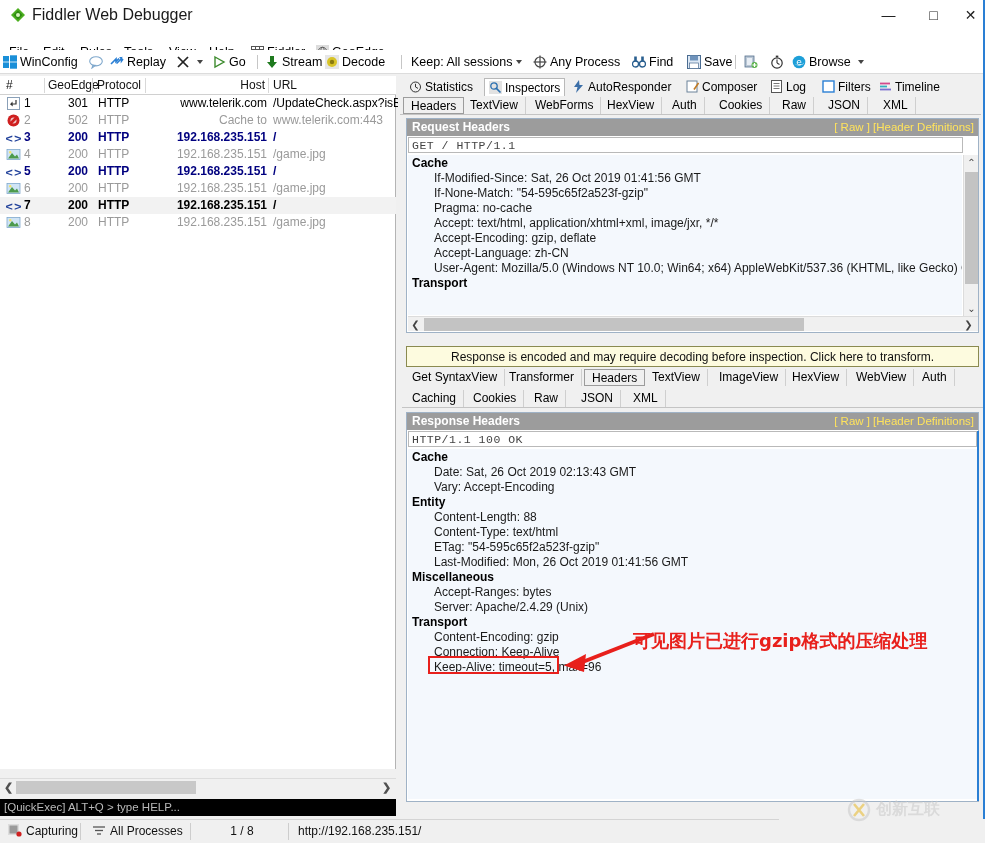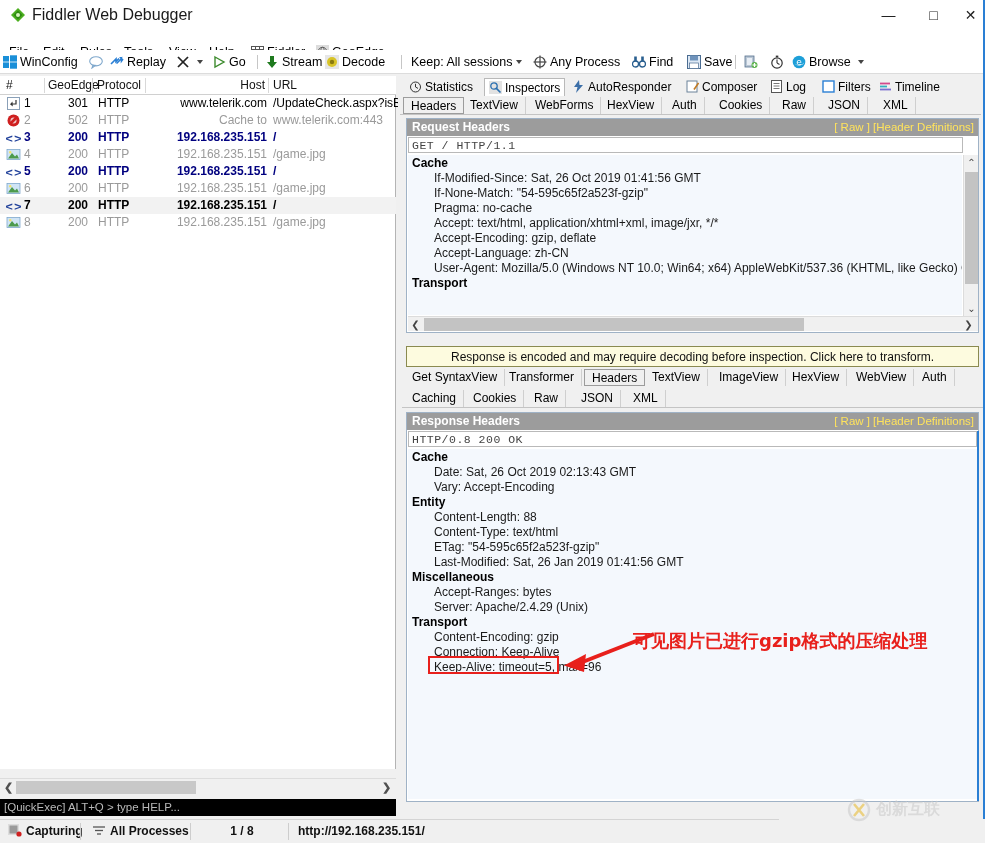--- a/index.html
+++ b/index.html
@@ -120,21 +120,21 @@
   
   .anno-text { position:absolute; left:633px; top:629px; font-size:18px; color:#e8201c;
                font-weight:bold; white-space:nowrap; letter-spacing:0px;
                font-family:"DejaVu Sans", sans-serif; }
   .anno-box { position:absolute; left:428px; top:656px; width:131px; height:18px;
               border:2px solid #e8201c; }
   .anno-arrow { position:absolute; left:558px; top:630px; width:100px; height:48px; }
 
   
   .status { position:absolute; left:0; top:819px; width:779px; height:24px; background:#f0f0f0;
-            border-top:1px solid #d4d4d4;font-weight:bold; }
+            border-top:1px solid #d4d4d4; }
   .st-cell { position:absolute; top:0; height:23px; line-height:23px; font-size:12px; color:#111; }
   .st-div { position:absolute; top:3px; width:1px; height:17px; background:#cdcdcd; }
   .st-ic { display:inline-block; width:14px; height:13px; vertical-align:-2px; margin-right:4px; }
 
   
   .wm { position:absolute; left:846px; top:798px; width:135px; height:24px; opacity:.55; }
   .wm-text { position:absolute; left:30px; top:1px; font-size:16px; font-weight:bold; color:#c9c9c9;
              font-family:"DejaVu Sans", sans-serif; }
 
   
@@ -523,30 +523,30 @@
       <div class="tab2" style="left:224px">XML</div>
     </div>
   </div>
 
   <div class="respane">
     <div class="hdrbar">
       <div class="t">Response Headers</div>
       <div class="raw" style="right:108px">[ Raw ]</div>
       <div class="raw" style="right:4px">[Header Definitions]</div>
     </div>
-    <div class="verline" style="width:569px;">HTTP/0.8 200 OK</div>
+    <div class="verline" style="width:569px;">HTTP/1.1 100 OK</div>
     <div class="rbody" style="width:569px;">
       <div class="hsect">Cache</div>
       <div class="hline">Date: Sat, 26 Oct 2019 02:13:43 GMT</div>
       <div class="hline">Vary: Accept-Encoding</div>
       <div class="hsect">Entity</div>
       <div class="hline">Content-Length: 88</div>
       <div class="hline">Content-Type: text/html</div>
       <div class="hline">ETag: "54-595c65f2a523f-gzip"</div>
-      <div class="hline">Last-Modified: Sat, 26 Jan 2019 01:41:56 GMT</div>
+      <div class="hline">Last-Modified: Mon, 26 Oct 2019 01:41:56 GMT</div>
       <div class="hsect">Miscellaneous</div>
       <div class="hline">Accept-Ranges: bytes</div>
       <div class="hline">Server: Apache/2.4.29 (Unix)</div>
       <div class="hsect">Transport</div>
       <div class="hline">Content-Encoding: gzip</div>
       <div class="hline">Connection: Keep-Alive</div>
       <div class="hline">Keep-Alive: timeout=5, max=96</div>
     </div>
     <div class="vscroll" style="left:570px; top:18px; width:2px; height:370px; background:#2a7fd4; border:none;"></div>
   </div>

